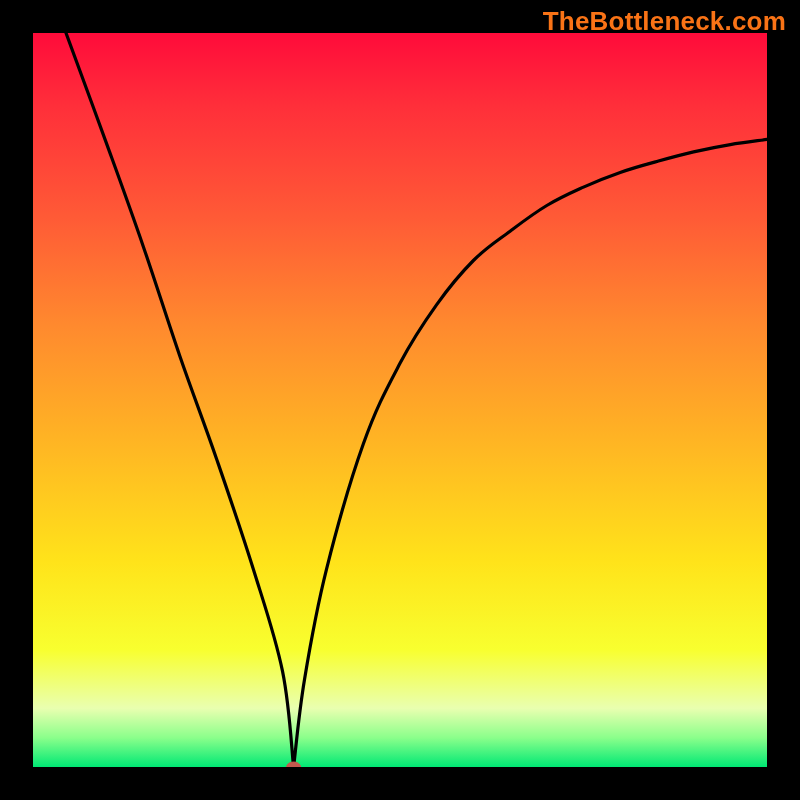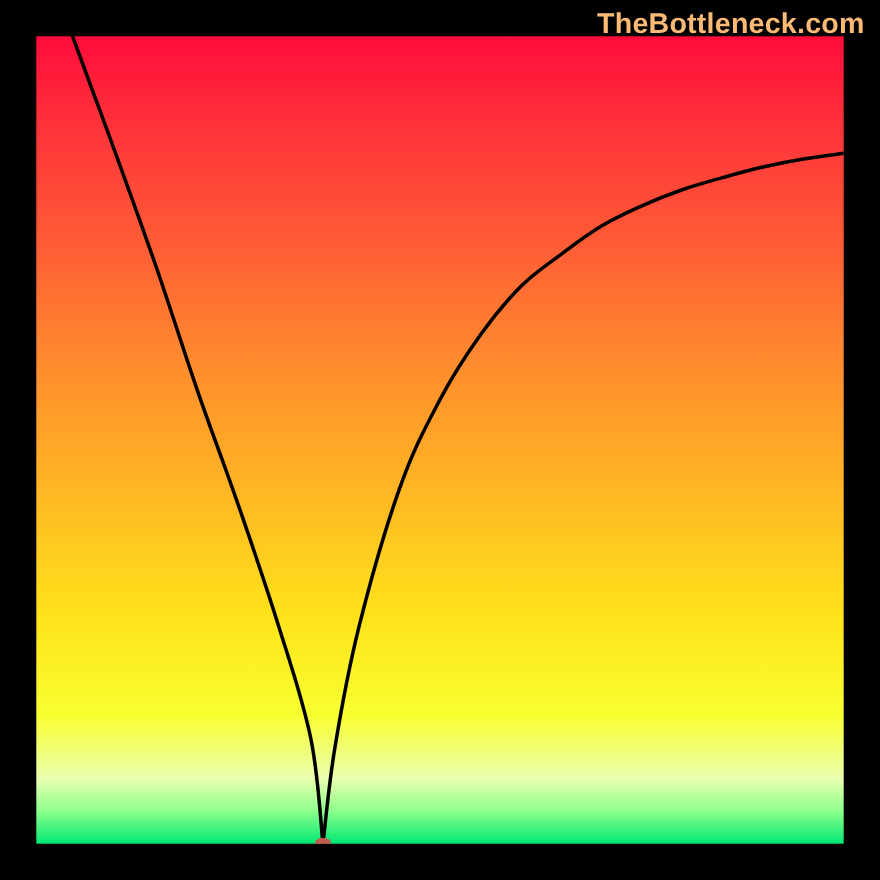--- a/index.html
+++ b/index.html
@@ -14,21 +14,21 @@
   .frame {
     position: relative;
     width: 800px;
     height: 800px;
     background: #000;
   }
   .watermark {
     position: absolute;
     top: 6px;
     right: 14px;
-    color: #fdba74;
+    color: #f97316;
     font-size: 26px;
     font-weight: 600;
     letter-spacing: 0.2px;
     z-index: 10;
   }
   .plot-area {
     position: absolute;
     left: 33px;
     top: 33px;
     width: 734px;

